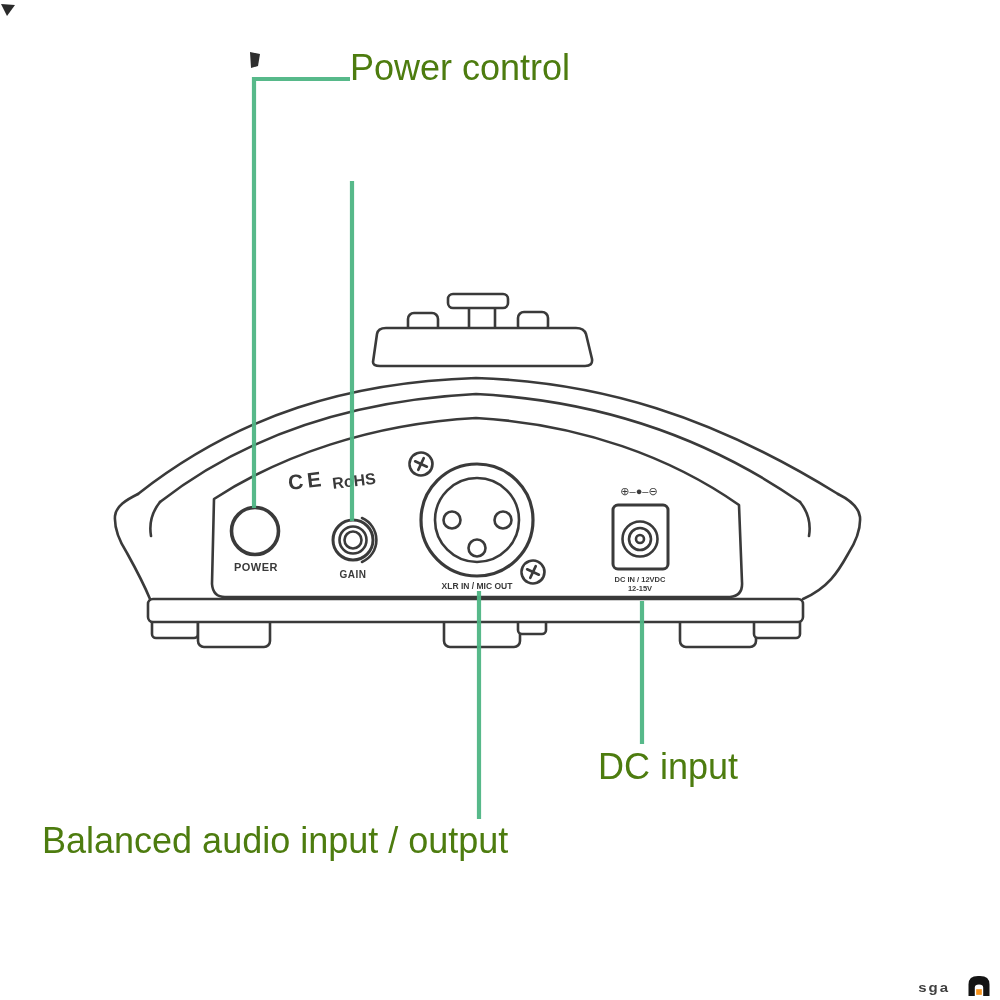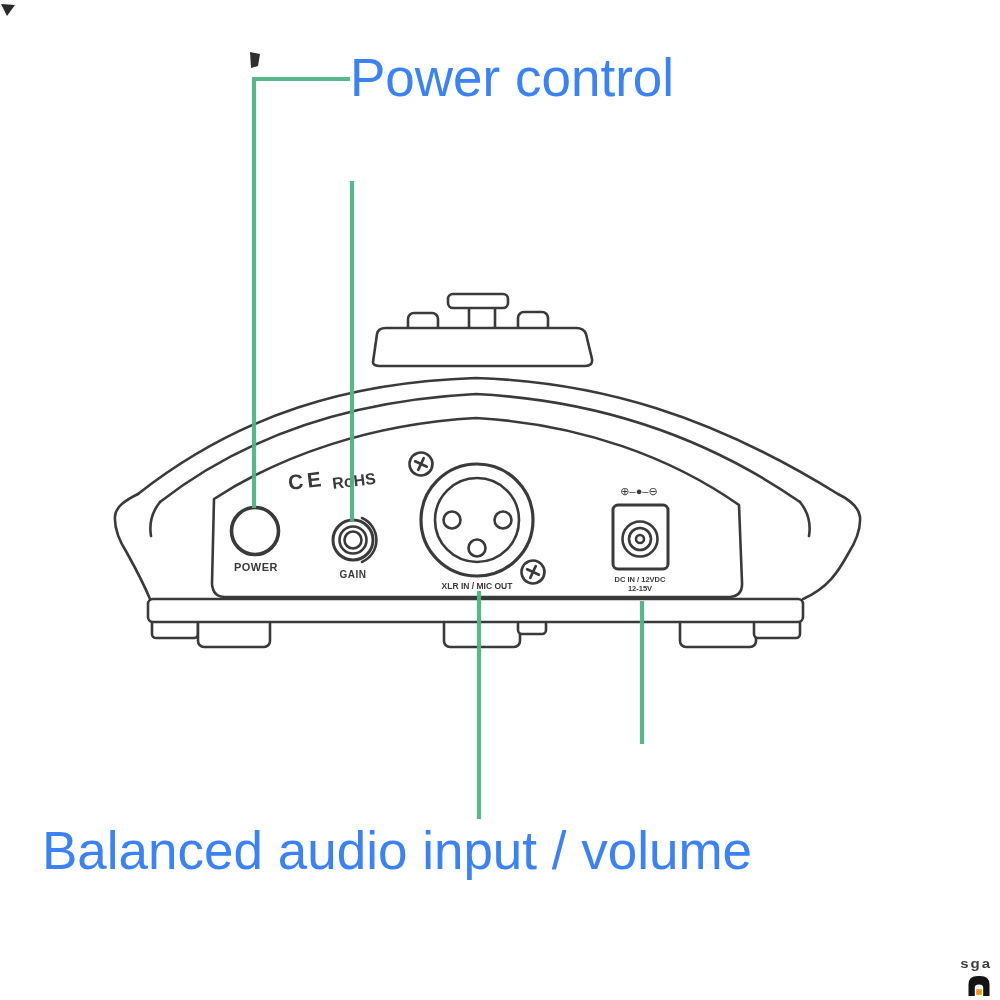--- a/index.html
+++ b/index.html
@@ -1,36 +1,37 @@
 <!DOCTYPE html>
 <html><head>
 <meta charset="utf-8">
 <style>
   html,body{margin:0;padding:0;background:#fff;}
   #canvas{position:relative;width:1000px;height:1000px;background:#ffffff;overflow:hidden;
           font-family:"Liberation Sans", sans-serif;}
-  .biglabel{position:absolute;font-size:53px;color:#3b82f6;line-height:1.08;white-space:nowrap;
+  .biglabel{position:absolute;font-size:36px;color:#4d7c0f;line-height:1.08;white-space:nowrap;
             letter-spacing:0px;text-align:right;}
   #devsvg{position:absolute;left:0;top:0;}
   svg text{font-family:"Liberation Sans", sans-serif;fill:#3a3a3a;}
   .ln{fill:none;stroke:#3a3a3a;stroke-width:2.6;stroke-linecap:round;stroke-linejoin:round;}
   .lnf{fill:#ffffff;stroke:#3a3a3a;stroke-width:2.6;stroke-linecap:round;stroke-linejoin:round;}
   .green{fill:none;stroke:#4eb584;stroke-width:4.2;stroke-linecap:butt;opacity:.95;}
   .tinytxt{font-weight:bold;text-anchor:middle;}
-  #logo{position:absolute;right:8px;bottom:4px;display:flex;align-items:flex-end;gap:3px;flex-direction:column;}
+  #logo{position:absolute;right:8px;bottom:4px;display:flex;align-items:flex-end;gap:16px;}
   #logo .logotext{font-size:15px;font-weight:bold;color:#404040;letter-spacing:2px;
                   text-transform:lowercase;transform:scaleY(0.9);}
 </style>
 </head>
 <body>
 
 <div id="canvas">
 
   <div class="biglabel" style="left:350px;top:49px;">Power control</div>
-  <div class="biglabel" style="left:42px;top:822px;">Balanced audio input / volume</div>
+  <div class="biglabel" style="left:598px;top:748px;">DC input</div>
+  <div class="biglabel" style="left:42px;top:822px;">Balanced audio input / output</div>
 
   <svg id="devsvg" width="1000" height="1000" viewBox="0 0 1000 1000">
 
     <g>
       <rect class="lnf" x="152" y="616" width="46" height="22" rx="4"></rect>
       <rect class="lnf" x="198" y="616" width="72" height="31" rx="6"></rect>
       <rect class="lnf" x="444" y="616" width="76" height="31" rx="6"></rect>
       <rect class="lnf" x="518" y="616" width="28" height="18" rx="4"></rect>
       <rect class="lnf" x="680" y="616" width="76" height="31" rx="6"></rect>
       <rect class="lnf" x="754" y="616" width="46" height="22" rx="4"></rect>

